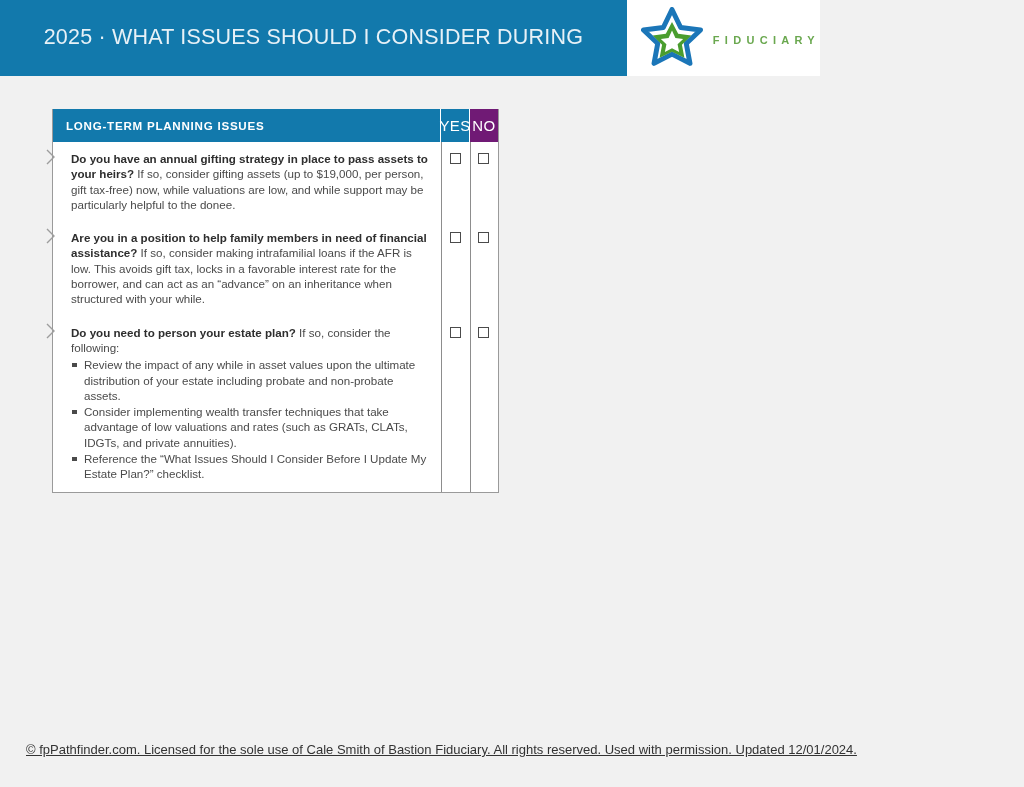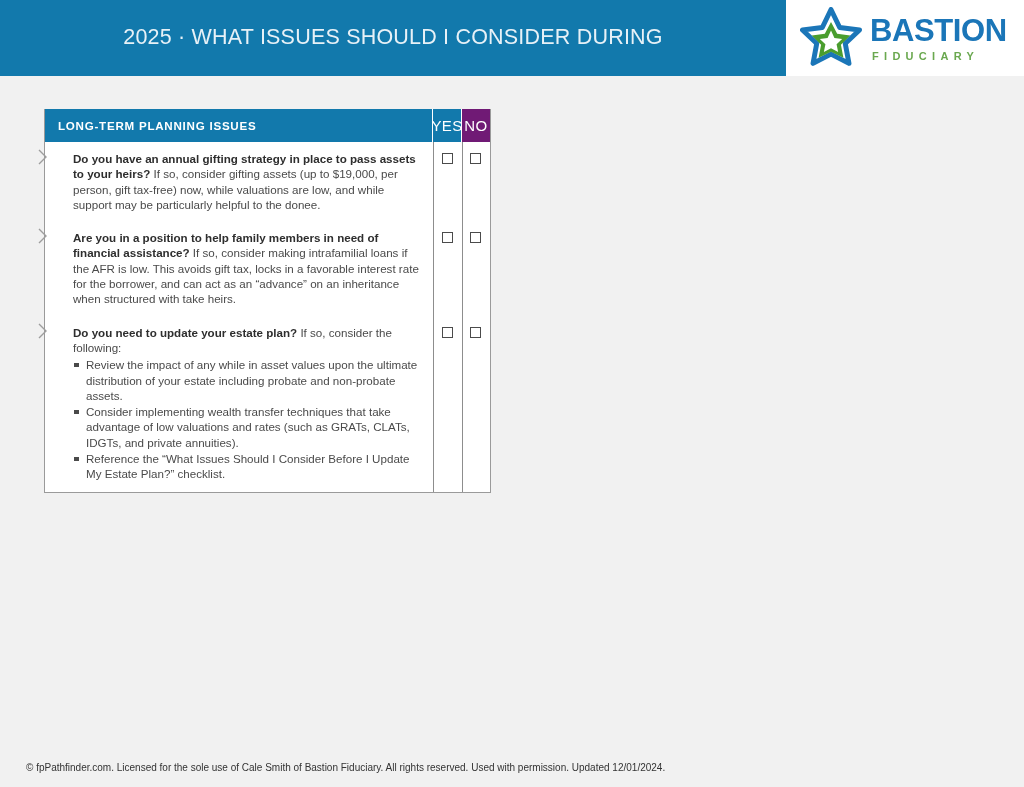--- a/index.html
+++ b/index.html
@@ -13,21 +13,21 @@
     font-family: "Liberation Sans", sans-serif;
     position: relative;
     overflow: hidden;
   }
 
   
   .header {
     position: absolute;
     left: 0;
     top: 0;
-    width: 1024px;
+    width: 820px;
     height: 76px;
     display: flex;
     align-items: stretch;
   }
   .header-band {
     width: 786px;
     background: #1279ac;
     display: flex;
     align-items: center;
     justify-content: center;
@@ -78,21 +78,21 @@
     font-size: 11px;
     font-weight: bold;
     letter-spacing: 5.3px;
     margin-top: 5px;
     margin-left: 2px;
   }
 
   
   .sheet {
     position: absolute;
-    left: 44px;
+    left: 52px;
     top: 109px;
     width: 447px;
   }
   .table {
     width: 100%;
     border: 1px solid #9a9a9a;
     border-top: none;
     background: #ffffff;
     box-sizing: border-box;
   }
@@ -145,21 +145,21 @@
     width: 28px;
     border-left: 1px solid #8d8d8d;
     display: block;
   }
   .row {
     display: flex;
     position: relative;
   }
   .row-text {
     flex: 1;
-    padding: 9px 13px 9px 28px;
+    padding: 9px 13px 9px 18px;
     box-sizing: border-box;
     font-size: 11.6px;
     line-height: 15.3px;
     color: #4a4a4a;
   }
   .row-text b {
     color: #2e2e2e;
     font-weight: bold;
   }
   .row-boxes {
@@ -206,43 +206,43 @@
     top: 7px;
     width: 12px;
     height: 16px;
     pointer-events: none;
   }
 
   
   .footer {
     position: absolute;
     left: 26px;
-    top: 762px;
-    font-size: 10px;
+    top: 742px;
+    font-size: 13px;
     color: #333333;
     white-space: nowrap;
+    text-decoration: underline;
   }
 </style>
 </head>
 <body>
 
 <div class="header">
   <div class="header-band">
     <div class="header-title">
       <span class="line">2025 · WHAT ISSUES SHOULD I CONSIDER DURING</span>
     </div>
   </div>
   <div class="header-logo">
     <svg class="logo-mark" viewBox="0 0 100 100">
       <path d="M50 4 L64 33 L96 37 L73 59 L79 91 L50 76 L21 91 L27 59 L4 37 L36 33 Z" fill="none" stroke="#1b76b8" stroke-width="8" stroke-linejoin="round"></path>
       <path d="M50 24 L60 43 L81 46 L66 61 L70 82 L50 72 L30 82 L34 61 L19 46 L40 43 Z" fill="#4a9d2e"></path>
       <path d="M50 38 L55.5 50 L68 51.5 L59 60 L61.5 72.5 L50 66.5 L38.5 72.5 L41 60 L32 51.5 L44.5 50 Z" fill="#ffffff"></path>
     </svg>
     <div class="logo-words">
-      <span class="logo-primary">BASTION</span>
       <span class="logo-secondary">FIDUCIARY</span>
     </div>
   </div>
 </div>
 
 <div class="sheet">
   <div class="table">
 
     <div class="thead">
       <div class="th-main">LONG-TERM PLANNING ISSUES</div>
@@ -271,38 +271,38 @@
             <span class="checkbox"></span>
           </div>
         </div>
       </div>
 
       <div class="row">
         <svg class="chevron" viewBox="0 0 12 16">
           <path d="M2 1 L9 8 L2 15" fill="none" stroke="#9d9d9d" stroke-width="1.4"></path>
         </svg>
         <div class="row-text">
-          <b>Are you in a position to help family members in need of financial assistance?</b><span> If so, consider making intrafamilial loans if the AFR is low. This avoids gift tax, locks in a favorable interest rate for the borrower, and can act as an “advance” on an inheritance when structured with take heirs.</span>
+          <b>Are you in a position to help family members in need of financial assistance?</b><span> If so, consider making intrafamilial loans if the AFR is low. This avoids gift tax, locks in a favorable interest rate for the borrower, and can act as an “advance” on an inheritance when structured with your while.</span>
         </div>
         <div class="row-boxes">
           <div class="box-cell">
             <span class="checkbox"></span>
           </div>
           <div class="box-cell">
             <span class="checkbox"></span>
           </div>
         </div>
       </div>
 
       <div class="row">
         <svg class="chevron" viewBox="0 0 12 16">
           <path d="M2 1 L9 8 L2 15" fill="none" stroke="#9d9d9d" stroke-width="1.4"></path>
         </svg>
         <div class="row-text">
-          <b>Do you need to update your estate plan?</b><span> If so, consider the following:</span>
+          <b>Do you need to person your estate plan?</b><span> If so, consider the following:</span>
           <ul class="bullets">
             <li>Review the impact of any while in asset values upon the ultimate distribution of your estate including probate and non-probate assets.</li>
             <li>Consider implementing wealth transfer techniques that take advantage of low valuations and rates (such as GRATs, CLATs, IDGTs, and private annuities).</li>
             <li>Reference the “What Issues Should I Consider Before I Update My Estate Plan?” checklist.</li>
           </ul>
         </div>
         <div class="row-boxes">
           <div class="box-cell">
             <span class="checkbox"></span>
           </div>

